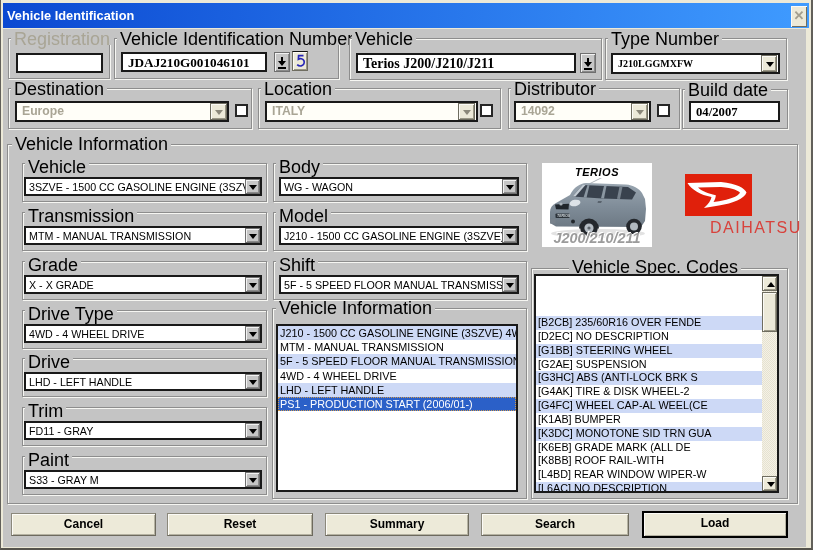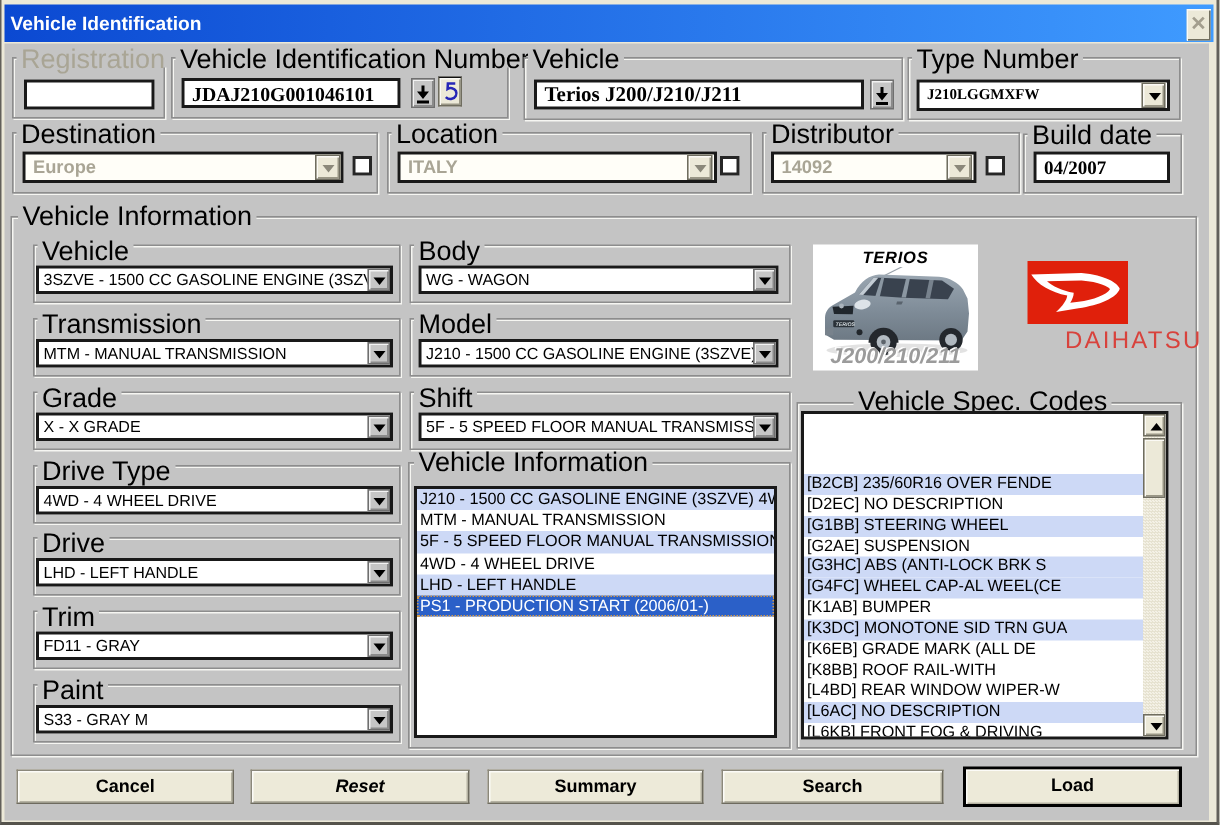--- a/index.html
+++ b/index.html
@@ -244,20 +244,21 @@
 
 <div class="abs grp" style="left:531px;top:268px;width:257px;height:231px;"></div>
 <div class="abs lbl" style="left:535px;top:261px;margin-left:34px;">Vehicle Spec. Codes</div>
 <div class="abs" style="left:534px;top:274px;width:245px;height:219px;background:#fff;border:2px solid #191919;overflow:hidden;">
   <div id="speclist">
       <div class="row b" style="width:226px;margin-top:40px;">[B2CB] 235/60R16 OVER FENDE</div>
       <div class="row" style="width:226px;">[D2EC] NO DESCRIPTION</div>
       <div class="row b" style="width:226px;">[G1BB] STEERING WHEEL</div>
       <div class="row" style="width:226px;">[G2AE] SUSPENSION</div>
       <div class="row b" style="width:226px;">[G3HC] ABS (ANTI-LOCK BRK S</div>
+      <div class="row" style="width:226px;">[G4AK] TIRE &amp; DISK WHEEL-2</div>
       <div class="row b" style="width:226px;">[G4FC] WHEEL CAP-AL WEEL(CE</div>
       <div class="row" style="width:226px;">[K1AB] BUMPER</div>
       <div class="row b" style="width:226px;">[K3DC] MONOTONE SID TRN GUA</div>
       <div class="row" style="width:226px;">[K6EB] GRADE MARK (ALL DE</div>
       <div class="row" style="width:226px;">[K8BB] ROOF RAIL-WITH</div>
       <div class="row" style="width:226px;">[L4BD] REAR WINDOW WIPER-W</div>
       <div class="row b" style="width:226px;">[L6AC] NO DESCRIPTION</div>
       <div class="row" style="width:226px;">[L6KB] FRONT FOG &amp; DRIVING</div>
     </div>
   <div class="abs" id="sbar" style="left:226px;top:0;width:15px;height:215px;background:repeating-conic-gradient(#f4f1e6 0% 25%, #e6e2d0 0% 50%) 0 0/2px 2px;">
@@ -265,18 +266,18 @@
         <div style="position:absolute;left:3.5px;top:5px;width:0;height:0;border-left:4px solid transparent;border-right:4px solid transparent;border-bottom:5px solid #000;"></div>
       </div>
       <div class="cbtn abs" style="left:0;top:16px;width:15px;height:40px;"></div>
       <div class="cbtn abs" style="left:0;top:200px;width:15px;height:15px;">
         <div class="dn" style="position:absolute;left:3.5px;top:5px;"></div>
       </div>
     </div>
 </div>
 
 <div class="abs btn" style="left:11px;top:513px;width:145px;">Cancel</div>
-<div class="abs btn" style="left:167px;top:513px;width:146px;font-style:italic;">Reset</div>
+<div class="abs btn" style="left:167px;top:513px;width:146px;">Reset</div>
 <div class="abs btn" style="left:325px;top:513px;width:144px;">Summary</div>
 <div class="abs btn" style="left:481px;top:513px;width:148px;">Search</div>
 <div class="abs" style="left:642px;top:511px;width:146px;height:27px;border:2px solid #000;background:#edead9;">
   <div class="btn" style="width:100%;height:100%;border:none;">Load</div>
 </div>
 
 </body></html>

